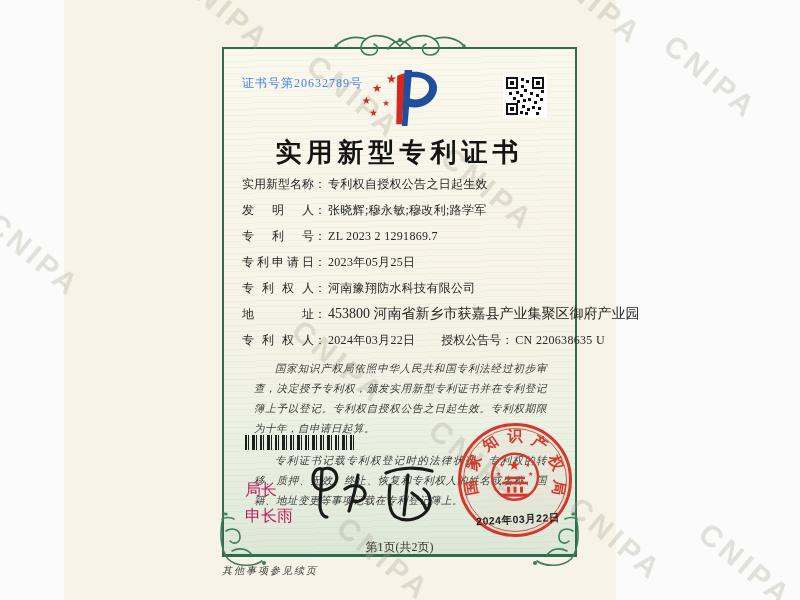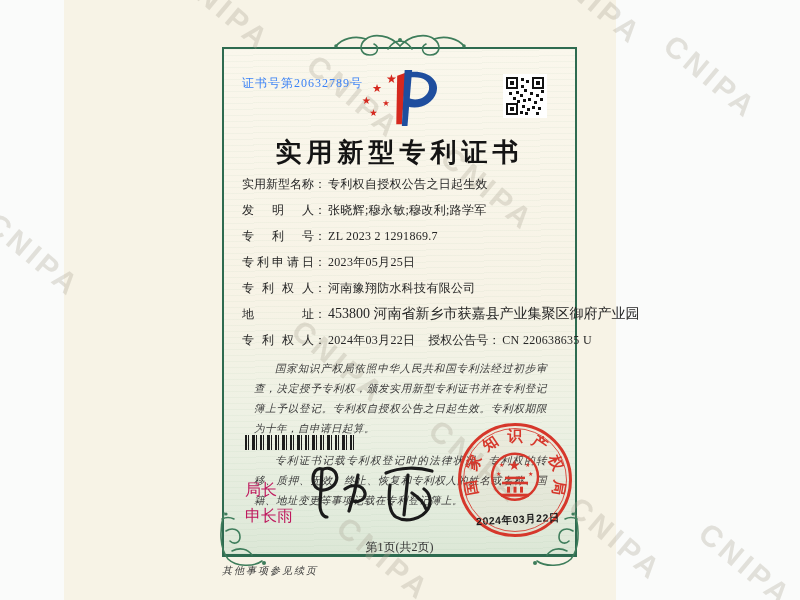--- a/index.html
+++ b/index.html
@@ -52,21 +52,21 @@
     font-size:26px;font-weight:bold;color:#141414;letter-spacing:5px;
   }
   .fields{position:absolute;left:20px;top:124px;width:318px;}
   .frow{height:26px;line-height:26px;font-size:12px;color:#262626;white-space:nowrap;}
   .lbl{
     display:inline-block;width:72px;vertical-align:top;
     text-align:justify;text-align-last:justify;color:#262626;
   }
   .colon{display:inline-block;margin-right:2px;color:#262626;}
   .val{letter-spacing:0.3px;}
-  .lbl2{margin-left:13px;}
+  .lbl2{margin-left:26px;}
   .paras{
     position:absolute;left:20px;top:300px;width:317px;
     font-size:10.5px;line-height:1.9;letter-spacing:0.5px;
     font-style:italic;color:#3a3a3a;text-align:justify;
   }
   .paras p{margin:12px;text-indent:2em;}
   .barcode{
     position:absolute;left:23px;top:388px;width:112px;height:15px;
     background:repeating-linear-gradient(90deg,
       #1c1c1c 0 2px,transparent 2px 3px,

